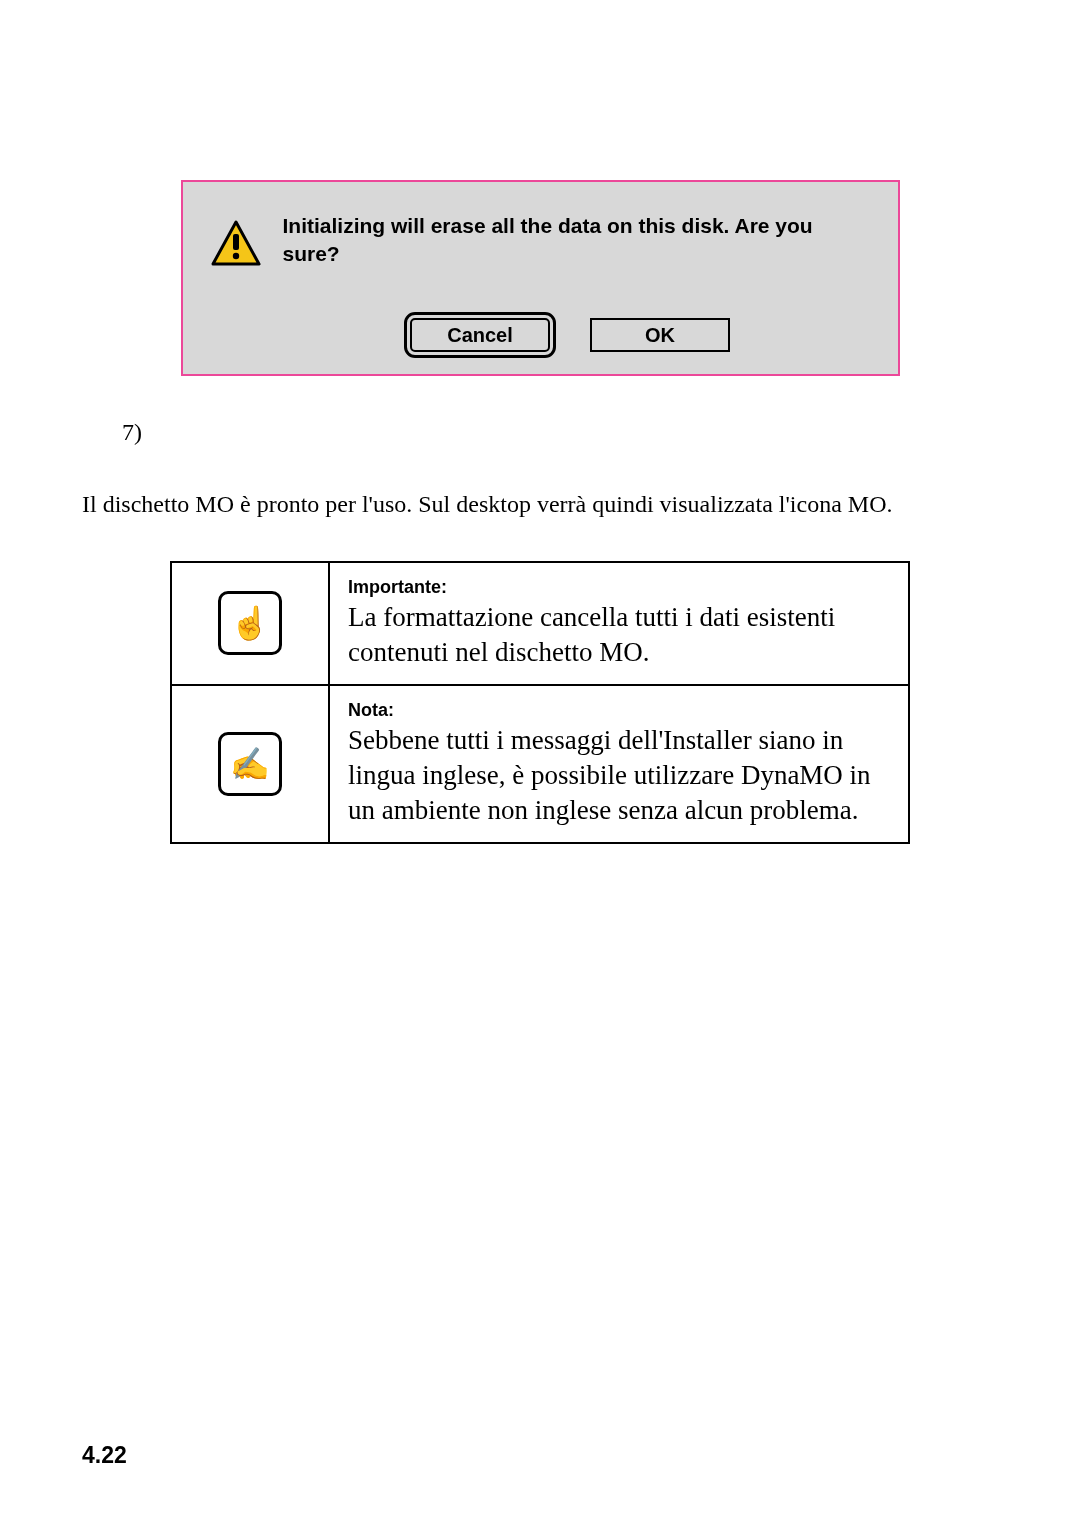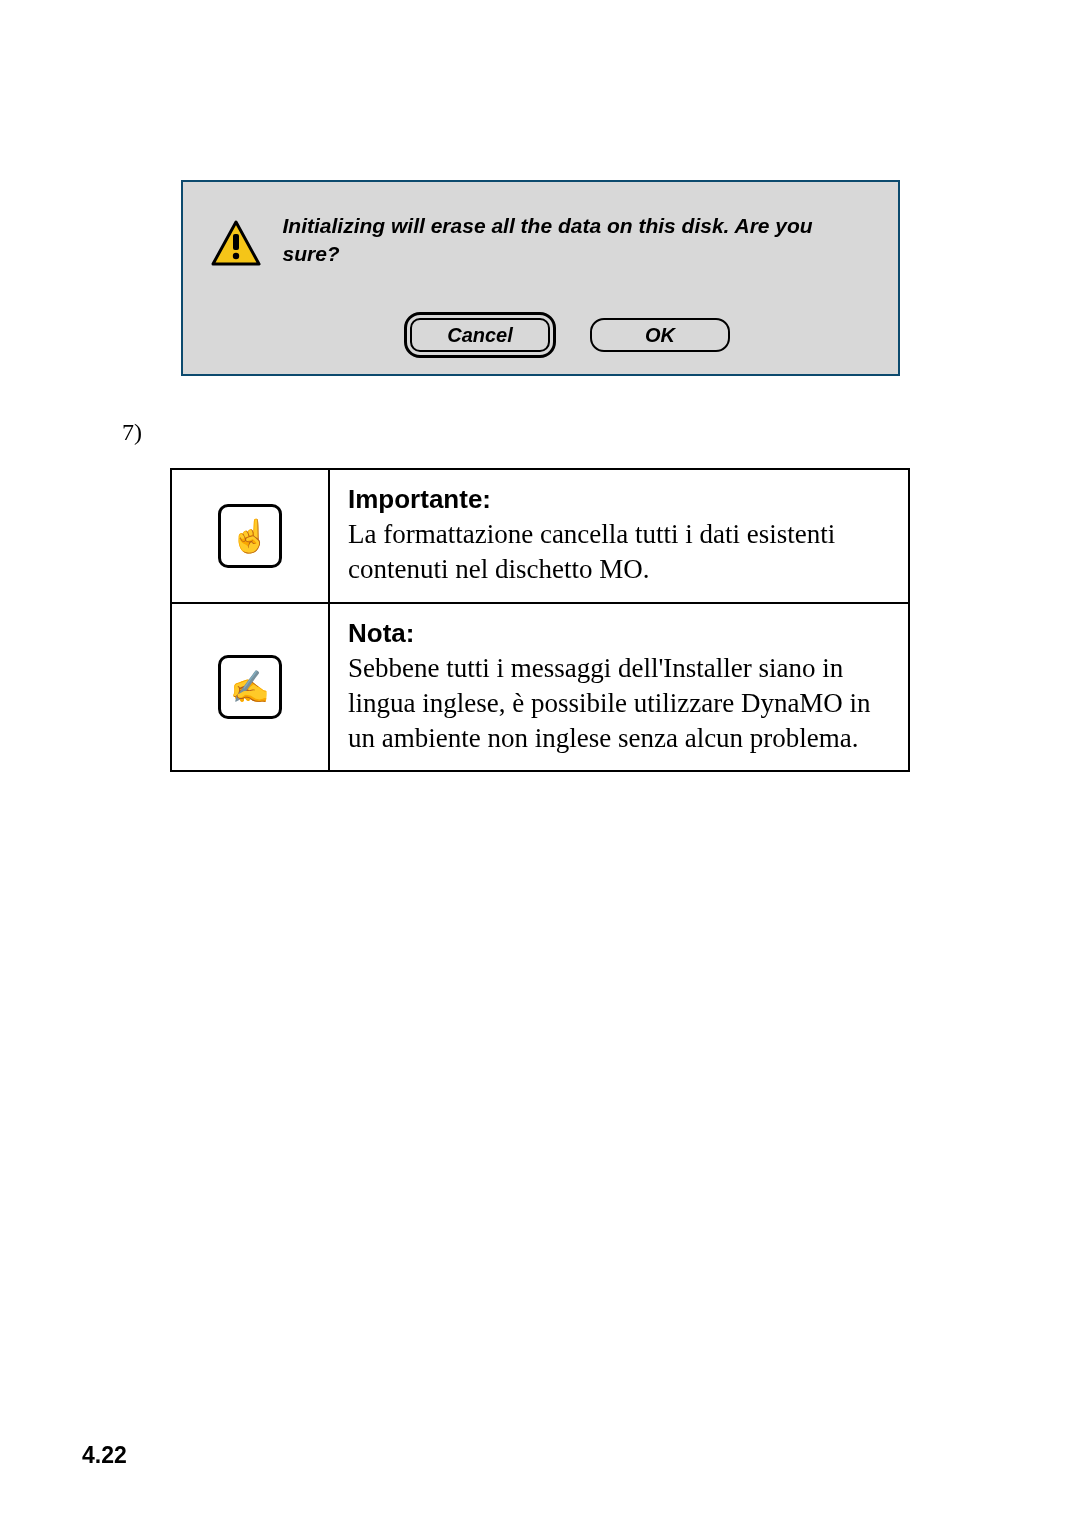--- a/index.html
+++ b/index.html
@@ -15,24 +15,23 @@
     position: relative;
     box-sizing: border-box;
     padding: 80px 82px 40px 82px;
   }
 
   
   .dialog {
     margin: 100px auto 40px auto;
     width: 719px;
     background: #d8d8d8;
-    border: 2px solid #0c4a6e;
+    border: 2px solid #ec4899;
     box-sizing: border-box;
     padding: 30px 28px 22px 28px;
-    font-style: italic;
   }
   .dialog-top {
     display: flex;
     align-items: flex-start;
     gap: 22px;
     margin-bottom: 48px;
   }
   .warn-icon {
     flex: 0 0 auto;
     margin-top: 8px;
@@ -49,32 +48,32 @@
     justify-content: center;
     gap: 40px;
     margin-left: 60px;
   }
   .mac-btn {
     font-family: Verdana, Geneva, Arial, sans-serif;
     font-weight: 700;
     font-size: 20px;
     background: #d8d8d8;
     border: 2px solid #000;
-    border-radius: 14px;
+    border-radius: 0;
     width: 140px;
     height: 34px;
     line-height: 30px;
     text-align: center;
     cursor: pointer;
     box-sizing: border-box;
   }
   .mac-btn.default-btn {
     outline: 3px solid #000;
     outline-offset: 3px;
-    border-radius: 10px;
+    border-radius: 5px;
   }
 
   
   .step-row {
     display: flex;
     margin: 40px 0 10px 40px;
     font-size: 24px;
     line-height: 1.35;
   }
   .step-num {
@@ -110,21 +109,21 @@
     width: 58px;
     height: 58px;
     display: inline-flex;
     align-items: center;
     justify-content: center;
     font-size: 32px;
   }
   .notice-heading {
     font-family: Arial, Helvetica, sans-serif;
     font-weight: 700;
-    font-size: 26px;
+    font-size: 18px;
     margin-bottom: 2px;
   }
   .notice-text {
     font-size: 27px;
     line-height: 1.3;
   }
 
   
   .page-num {
     position: absolute;
@@ -154,20 +153,21 @@
     <div class="dialog-buttons">
       <div class="mac-btn default-btn">Cancel</div>
       <div class="mac-btn">OK</div>
     </div>
   </div>
 
   <div class="step-row">
     <div class="step-num">7)</div>
   </div>
 
+  <div class="body-para">Il dischetto MO è pronto per l'uso. Sul desktop verrà quindi visualizzata l'icona MO.</div>
 
   <table class="notice-table">
     <tbody>
         <tr>
       <td class="icon-cell">
         <div class="icon-box">
           <span>☝</span>
         </div>
       </td>
       <td>

